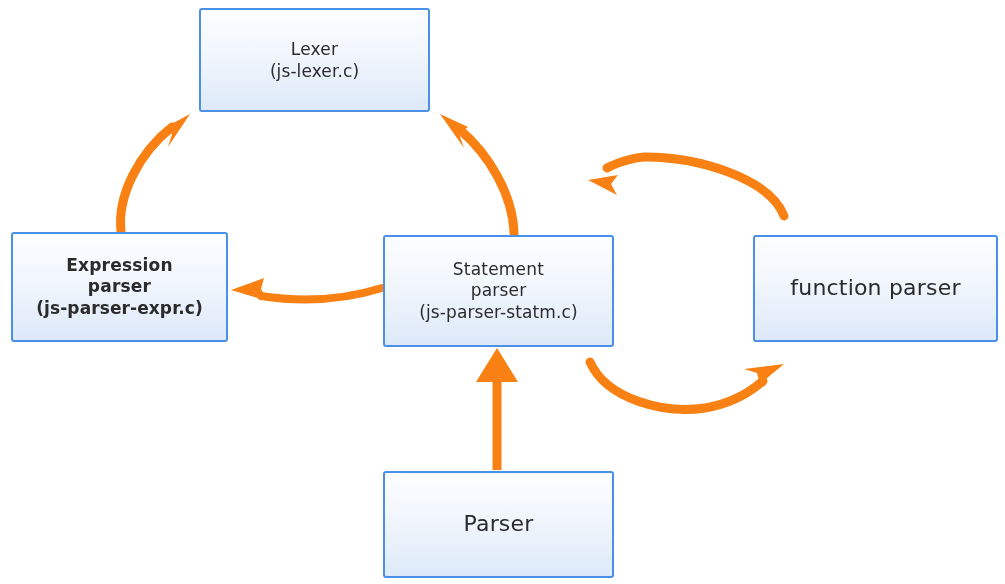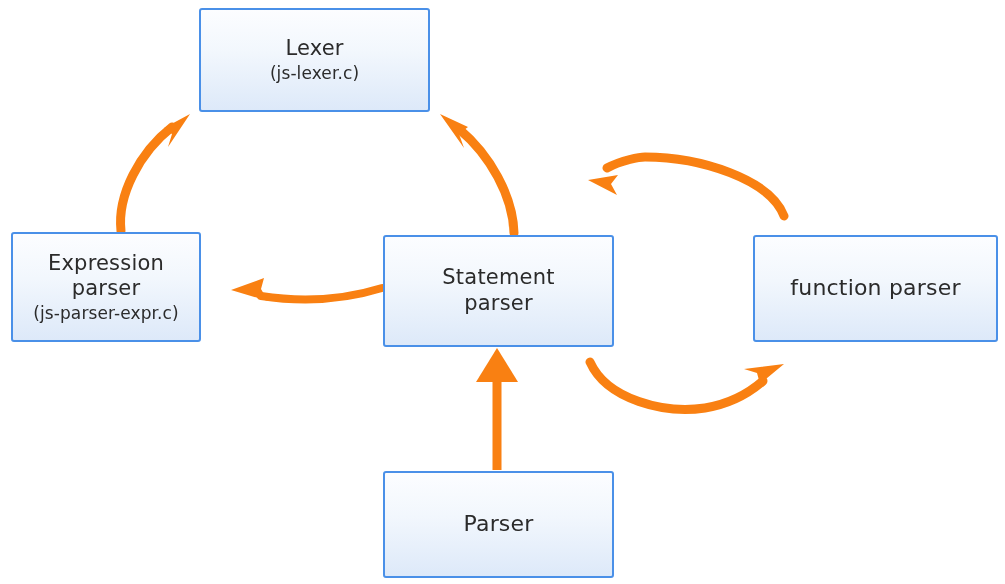--- a/index.html
+++ b/index.html
@@ -37,33 +37,33 @@
     display: flex;
     flex-direction: column;
     align-items: center;
     justify-content: center;
     text-align: center;
     color: #2b2b2b;
     line-height: 1.22;
     box-shadow: 0 0 0 0 rgba(0,0,0,0);
   }
   .node .title {
-    font-size: 21px;
+    font-size: 17px;
     letter-spacing: 0.2px;
     white-space: pre-line;
   }
   .node .subtitle {
     font-size: 17px;
     letter-spacing: 0.1px;
     margin-top: 1px;
     text-align: center;
   }
   
   #node-lexer      { left: 199px; top: 8px;   width: 231px; height: 104px; }
-  #node-expression { left: 11px;  top: 232px; width: 190px; height: 110px; }
+  #node-expression { left: 11px;  top: 232px; width: 217px; height: 110px; font-weight: bold; }
   #node-statement  { left: 383px; top: 235px; width: 231px; height: 112px; }
   #node-function   { left: 753px; top: 235px; width: 245px; height: 107px; }
   #node-parser     { left: 383px; top: 471px; width: 231px; height: 107px; }
 
   #node-function .title { font-size: 22px; }
   #node-parser   .title { font-size: 22px; }
 </style>
 </head>
 <body>
 
@@ -109,20 +109,21 @@
 
   <div class="node" id="node-expression">
     <div class="title">Expression
 parser</div>
     <div class="subtitle">(js-parser-expr.c)</div>
   </div>
 
   <div class="node" id="node-statement">
     <div class="title">Statement
 parser</div>
+    <div class="subtitle">(js-parser-statm.c)</div>
   </div>
 
   <div class="node" id="node-function">
     <div class="title">function parser</div>
   </div>
 
   <div class="node" id="node-parser">
     <div class="title">Parser</div>
   </div>
 

